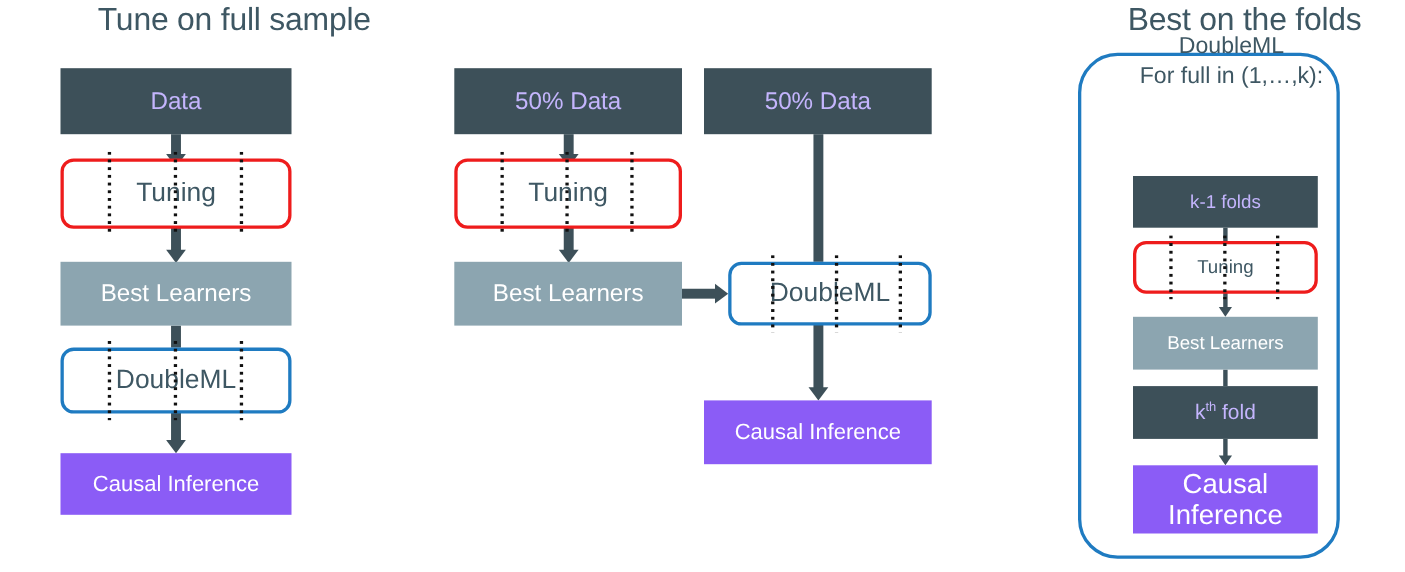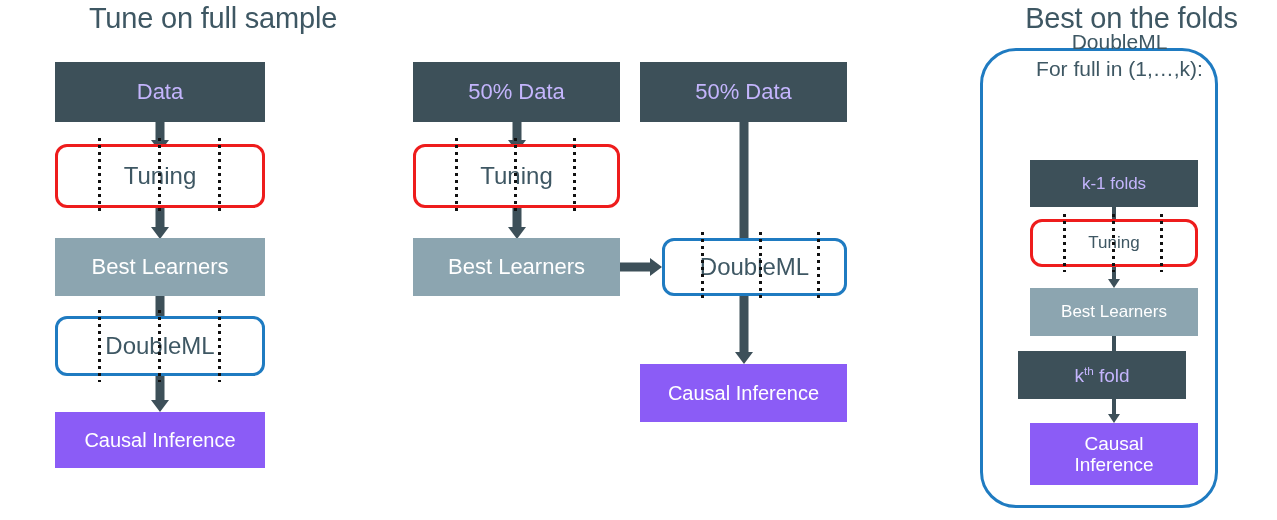--- a/index.html
+++ b/index.html
@@ -293,26 +293,26 @@
   </div>
 
   <div class="node node-steel" style="left:80px; top:288px; width:168px; height:48px; font-size:17px;">
     <span>Best Learners</span>
   </div>
 
   <div class="arrow-v thin" style="left:155px; top:336px; width:18px; height:15px;">
     <div class="shaft" style="width:4px; height:15px;"></div>
   </div>
 
-  <div class="node node-dark" style="left:68px; top:351px; width:168px; height:48px; font-size:19px;">
+  <div class="node node-dark" style="left:80px; top:351px; width:168px; height:48px; font-size:19px;">
     <span><span>k</span><sup>th</sup><span> fold</span></span>
   </div>
 
   <div class="arrow-v thin" style="left:155px; top:399px; width:18px; height:24px;">
     <div class="shaft" style="width:4px; height:16px;"></div>
     <div class="head"></div>
   </div>
 
-  <div class="node node-red" style="left:80px; top:423px; width:168px; height:62px; font-size:19px; flex-direction:column;">
+  <div class="node node-red" style="left:80px; top:423px; width:168px; height:62px; font-size:25px; flex-direction:column;">
     <span>Causal</span>
     <span>Inference</span>
   </div>
 </div>
 
 </body></html>

